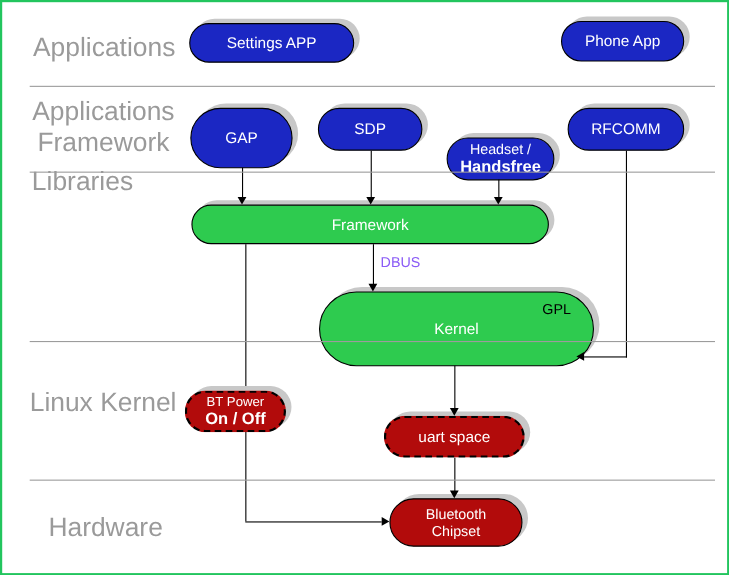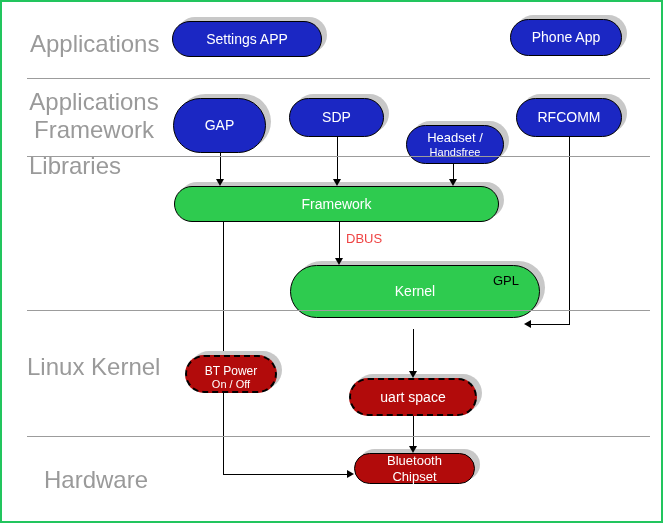--- a/index.html
+++ b/index.html
@@ -24,28 +24,28 @@
   .pill{
     position:absolute;display:flex;flex-direction:column;align-items:center;justify-content:center;
     color:var(--c-nodetext);border:1.5px solid #000;border-radius:999px;
     box-shadow:5px -4px 0 0 var(--c-shadow);
     text-align:center;box-sizing:border-box;z-index:2;line-height:1.18;
   }
   .blue{background:var(--c-app);}
   .green{background:var(--c-lib);}
   .red{background:var(--c-kern);}
   .dashed{border-style:dashed;border-width:2px;}
-  .f14{font-size:14px;} .f13{font-size:13px;} .f12{font-size:12px;} .f11{font-size:11px;}
+  .f14{font-size:14px;} .f13{font-size:13px;} .f12{font-size:12px;} .f11{font-size:15px;font-weight:bold;}
   .vline{position:absolute;width:1px;background:var(--c-line);z-index:1;}
   .hline{position:absolute;height:1px;background:var(--c-line);z-index:1;}
   .arr{position:absolute;width:0;height:0;z-index:3;}
   .arr.down{border-left:4px solid transparent;border-right:4px solid transparent;border-top:7px solid var(--c-line);}
   .arr.left{border-top:4px solid transparent;border-bottom:4px solid transparent;border-right:7px solid var(--c-line);}
   .arr.right{border-top:4px solid transparent;border-bottom:4px solid transparent;border-left:7px solid var(--c-line);}
-  .edge-label{position:absolute;color:#ef4444;font-size:13px;z-index:3;}
+  .edge-label{position:absolute;color:#8b5cf6;font-size:13px;z-index:3;}
   .gpl-tag{position:absolute;top:8px;right:20px;color:#000;font-size:13px;line-height:13px;}
   .bluez-wrap{position:relative;width:100%;height:100%;display:flex;align-items:center;justify-content:center;}
 </style>
 </head>
 <body>
 
 <div id="canvas">
 
   <div class="sep" style="top:76px;"></div>
   <div class="sep" style="top:154px;"></div>
@@ -113,33 +113,33 @@
     <span class="f13">Headset /</span>
     <span class="f11">Handsfree</span>
   </div>
   <div class="pill blue f14" style="left:514px;top:96px;width:106px;height:39px;">
     <span>RFCOMM</span>
   </div>
 
   <div class="pill green f14" style="left:172px;top:184px;width:325px;height:36px;">
     <span>Framework</span>
   </div>
-  <div class="pill green f14" style="left:288px;top:263px;width:250px;height:53px;">
+  <div class="pill green f14" style="left:288px;top:263px;width:250px;height:68px;">
     <div class="bluez-wrap">
       <span class="gpl-tag">GPL</span>
       <span>Kernel</span>
     </div>
   </div>
 
-  <div class="pill red dashed" style="left:183px;top:353px;width:92px;height:38px;justify-content:flex-end;">
+  <div class="pill red dashed" style="left:166px;top:353px;width:92px;height:38px;">
     <span class="f12">BT Power</span>
     <span class="f11">On / Off</span>
   </div>
   <div class="pill red dashed f14" style="left:347px;top:376px;width:128px;height:38px;">
     <span>uart space</span>
   </div>
 
-  <div class="pill red f13" style="left:352px;top:451px;width:121px;height:31px;">
+  <div class="pill red f13" style="left:352px;top:451px;width:121px;height:44px;">
     <span>Bluetooth</span>
     <span>Chipset</span>
   </div>
 
 </div>
 
 </body></html>

